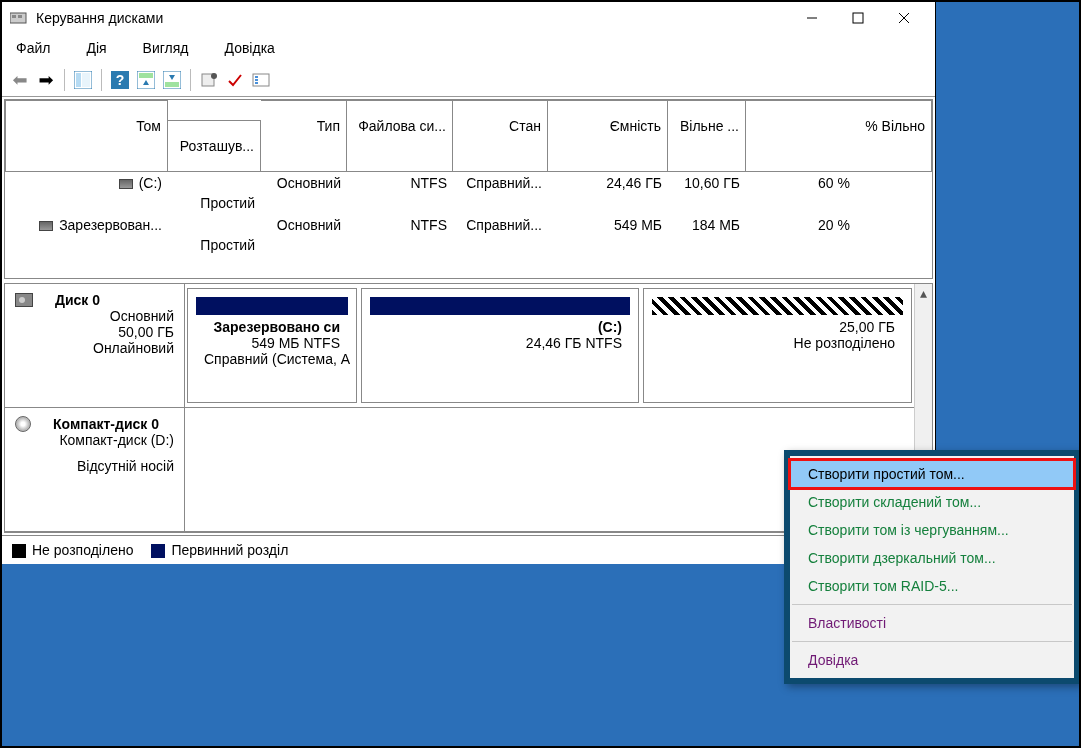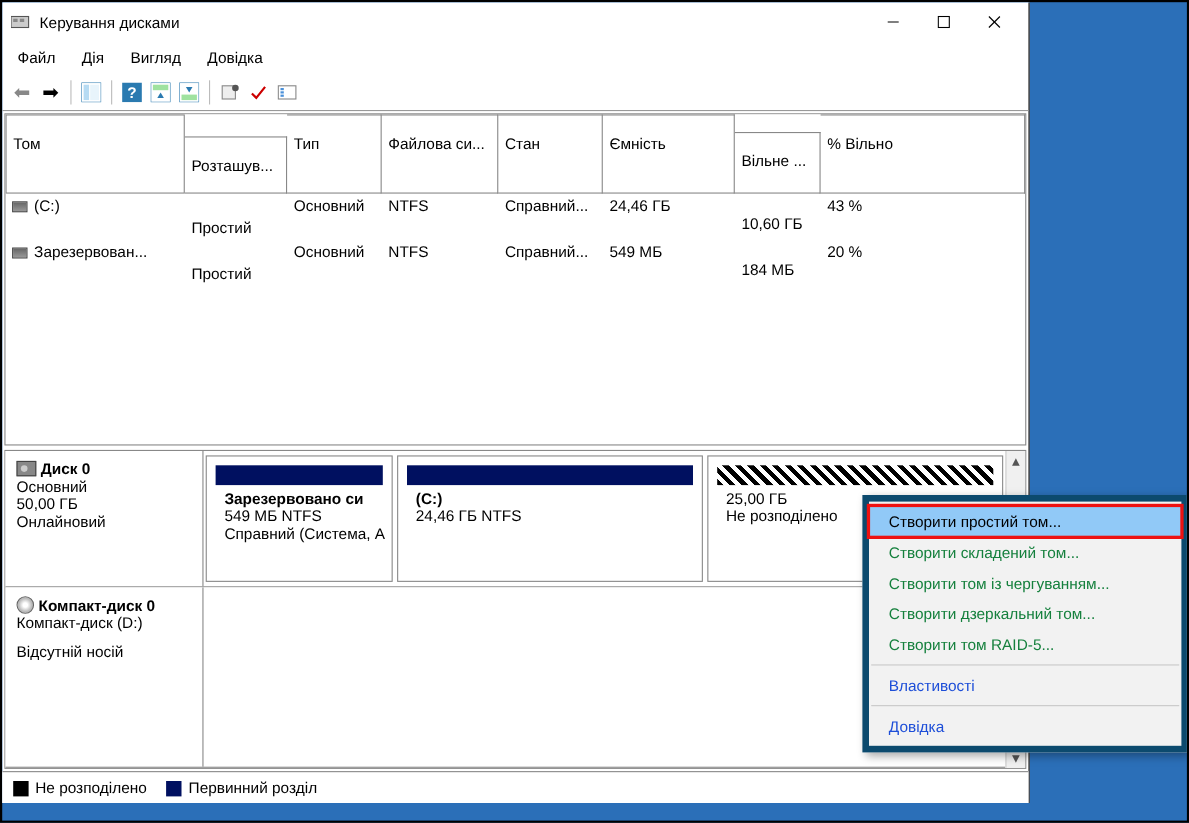--- a/index.html
+++ b/index.html
@@ -9,43 +9,44 @@
     font-family: "Segoe UI", Tahoma, sans-serif;
     font-size:14px;
     background:#2b6fb8;
     overflow:hidden;
     position:relative;
     border:2px solid #000;
     color:#000;
   }
   .window {
     background:#fff;
-    width:934px; height:728px;
+    width:934px; height:562px;
     position:relative;
     display:flex; flex-direction:column;
     border-right:1px solid #000;
+    text-align:right;
   }
   
   .titlebar {
     height:36px; display:flex; align-items:center;
     padding:0 8px;
   }
   .titlebar .app-icon {
     width:18px; height:16px; margin-right:8px;
     display:inline-flex; align-items:center; justify-content:center;
   }
   .titlebar .title { flex:0 0 auto; }
   .titlebar .spacer { flex:1; }
   .win-btn {
     width:46px; height:32px; display:flex; align-items:center; justify-content:center;
   }
   .win-btn svg { width:12px; height:12px; }
   
   .menubar {
-    display:flex; gap:12px; padding:4px 8px 6px 8px;
+    display:flex; gap:24px; padding:4px 8px 6px 8px;
   }
   .menubar span { padding:2px 6px; cursor:default; }
   
   .toolbar {
     display:flex; align-items:center; gap:2px;
     padding:4px 6px;
     border-bottom:1px solid #999;
   }
   .tool-btn {
     width:24px; height:24px; display:flex; align-items:center; justify-content:center;
@@ -77,21 +78,21 @@
   .vol-head .hcell:first-child { border-left:1px solid #888; }
   .hcell { position:relative; }
   .vol-row { display:flex; padding:2px 0; }
   .vcell { padding:1px 6px; white-space:nowrap; overflow:hidden; }
   .w-vol  { width:163px; }
   .w-lay  { width:93px;margin-top:20px; }
   .w-type { width:86px; }
   .w-fs   { width:106px; }
   .w-stat { width:95px; }
   .w-cap  { width:120px; }
-  .w-free { width:78px;margin-top:16px; }
+  .w-free { width:78px; }
   .w-pct  { width:110px; }
   .disk-ico {
     display:inline-block; width:14px; height:10px;
     background:linear-gradient(#666,#999);
     margin-right:6px; vertical-align:middle;
     border:1px solid #444;
   }
   
   .diskmap {
     border:1px solid #888; margin:2px;
@@ -101,21 +102,21 @@
   .disk-row {
     display:flex; border-bottom:1px solid #888; min-height:124px;
     background:#fff;
   }
   .disk-info {
     width:180px; border-right:1px solid #888;
     padding:8px 10px;
     display:flex; flex-direction:column; gap:0;
   }
   .disk-info .bold { font-weight:600; }
-  .disk-info .row1 { display:flex; align-items:center; gap:4px; }
+  .disk-info .row1 { display:flex; align-items:center; gap:22px; }
   .hd-ico {
     width:18px; height:14px; background:#888;
     border:1px solid #444; position:relative;
   }
   .hd-ico:before { content:""; position:absolute; top:3px; left:3px; width:6px; height:6px; border-radius:50%; background:#ccc; }
   .cd-ico {
     width:16px; height:16px; border-radius:50%;
     background:radial-gradient(circle,#fff 20%,#bbb 60%);
     border:1px solid #666;
   }
@@ -162,21 +163,21 @@
     box-shadow:3px 3px 8px rgba(0,0,0,0.35);
     padding:4px 0;
     z-index:10;
     font-size:14px;
   }
   .ctx .mi {
     padding:6px 18px;
     color:#15803d;
     white-space:nowrap;
   }
-  .ctx .mi.enabled { color:#1d4ed8; }
+  .ctx .mi.enabled { color:#701a75; }
   .ctx .mi.selected {
     background:#91c9f7;
     color:#000;
     outline:3px solid #e11;
     outline-offset:-1px;
   }
   .ctx .sep { height:1px; background:#c8c8c8; margin:4px 2px; }
 </style>
 </head>
 <body>
@@ -288,21 +289,21 @@
       <div class="hcell w-pct" style="flex:1">% Вільно</div>
     </div>
     <div class="vol-row">
       <div class="vcell w-vol"><span class="disk-ico"></span><span>(C:)</span></div>
       <div class="vcell w-lay">Простий</div>
       <div class="vcell w-type">Основний</div>
       <div class="vcell w-fs">NTFS</div>
       <div class="vcell w-stat">Справний...</div>
       <div class="vcell w-cap">24,46 ГБ</div>
       <div class="vcell w-free">10,60 ГБ</div>
-      <div class="vcell w-pct">43 %</div>
+      <div class="vcell w-pct">60 %</div>
     </div>
     <div class="vol-row">
       <div class="vcell w-vol"><span class="disk-ico"></span><span>Зарезервован...</span></div>
       <div class="vcell w-lay">Простий</div>
       <div class="vcell w-type">Основний</div>
       <div class="vcell w-fs">NTFS</div>
       <div class="vcell w-stat">Справний...</div>
       <div class="vcell w-cap">549 МБ</div>
       <div class="vcell w-free">184 МБ</div>
       <div class="vcell w-pct">20 %</div>

